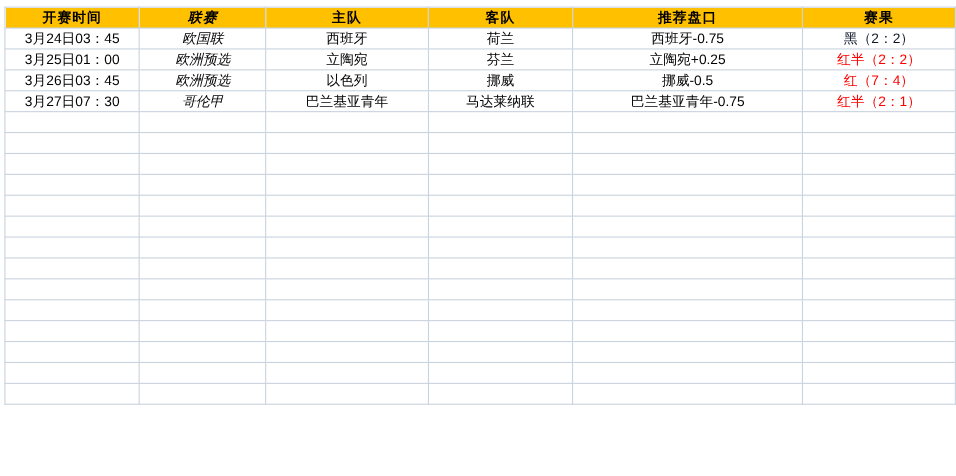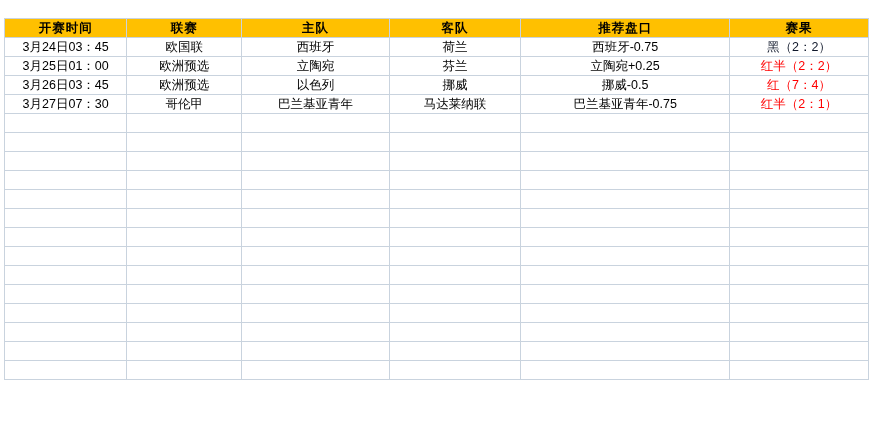--- a/index.html
+++ b/index.html
@@ -11,21 +11,21 @@
     width: 869px;
     height: 433px;
     overflow: hidden;
     font-family: "Liberation Sans", sans-serif;
   }
   .sheet {
     width: 869px;
     height: 355px;
     position: relative;
     background: #ffffff;
-    padding-top: 18px;
+    padding-top: 6px;
     box-sizing: border-box;
   }
   table.grid {
     border-collapse: collapse;
     table-layout: fixed;
     margin-left: 4px;
     background: #ffffff;
   }
   table.grid td {
     border: 1px solid #c9d3de;
@@ -39,21 +39,21 @@
     color: #000000;
     font-family: "Liberation Sans", sans-serif;
   }
   td.hdr {
     background: #ffc000;
     font-weight: bold;
     letter-spacing: 1px;
     border: 1px solid #7f7f7f;
   }
   td.c0 { width: 119px; }
-  td.c1 { width: 113px; }
+  td.c1 { width: 113px; font-style: italic; }
   td.c2 { width: 146px; }
   td.c3 { width: 130px; }
   td.c4 { width: 209px; }
   td.c5 { width: 137px; }
   td.emptyrow { height: 18px; }
 </style>
 </head>
 <body>
 
 <div class="sheet">

